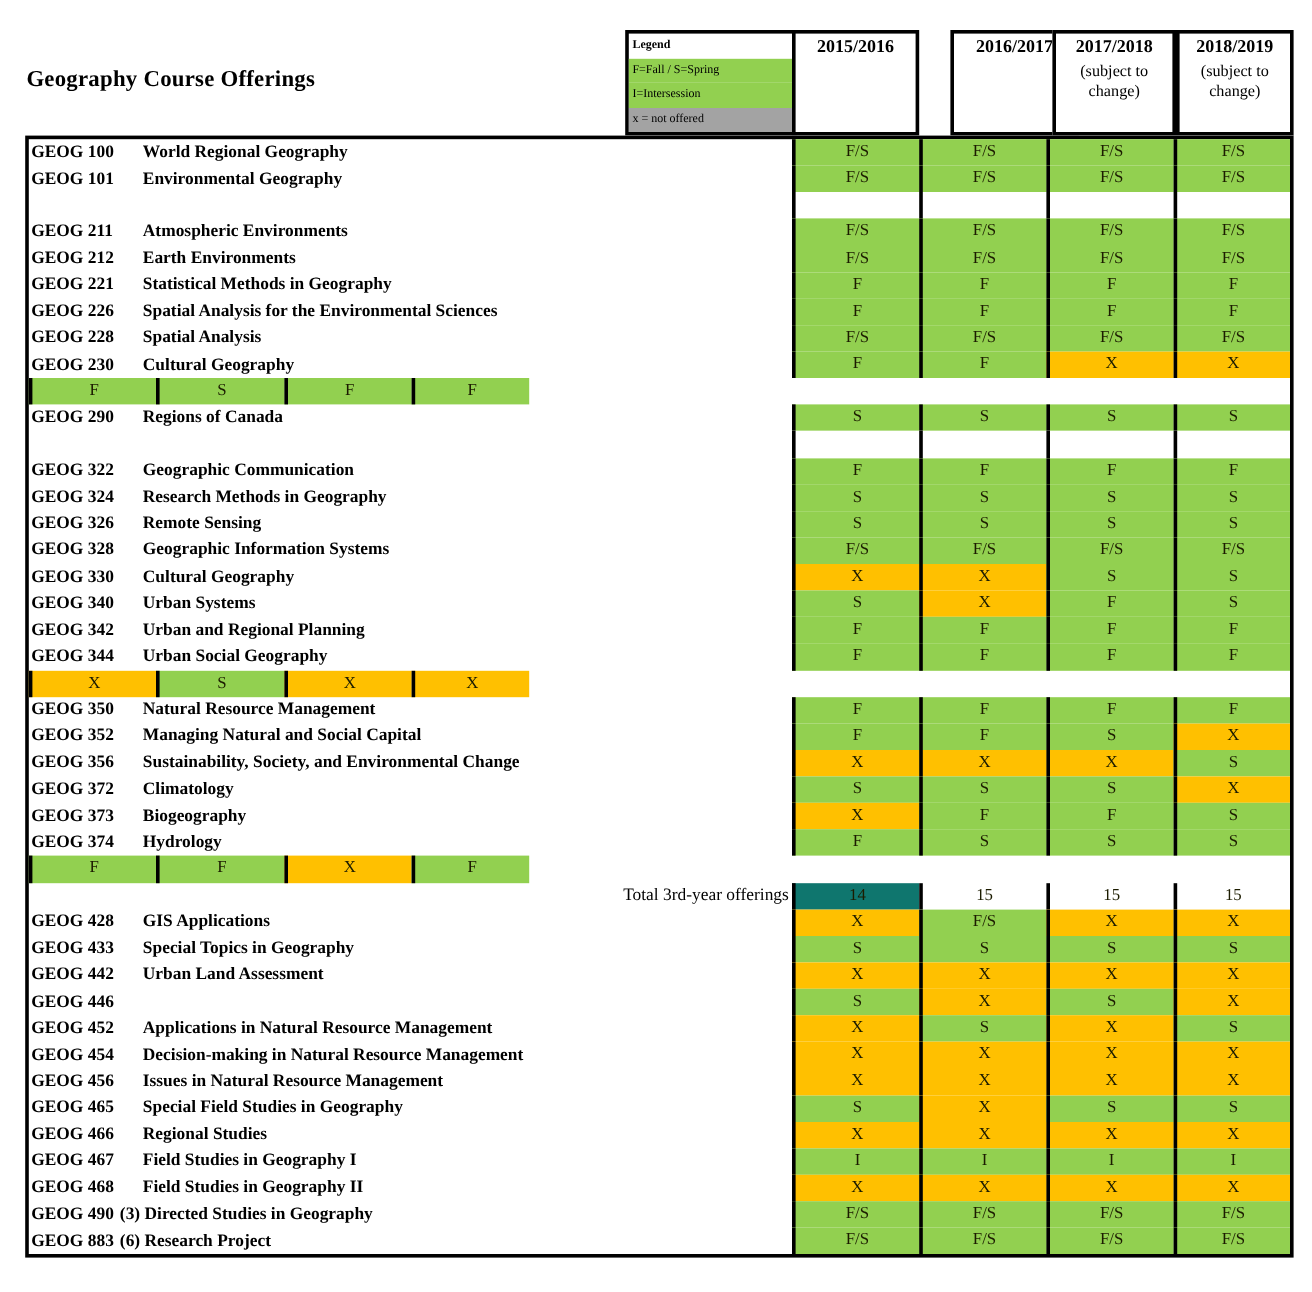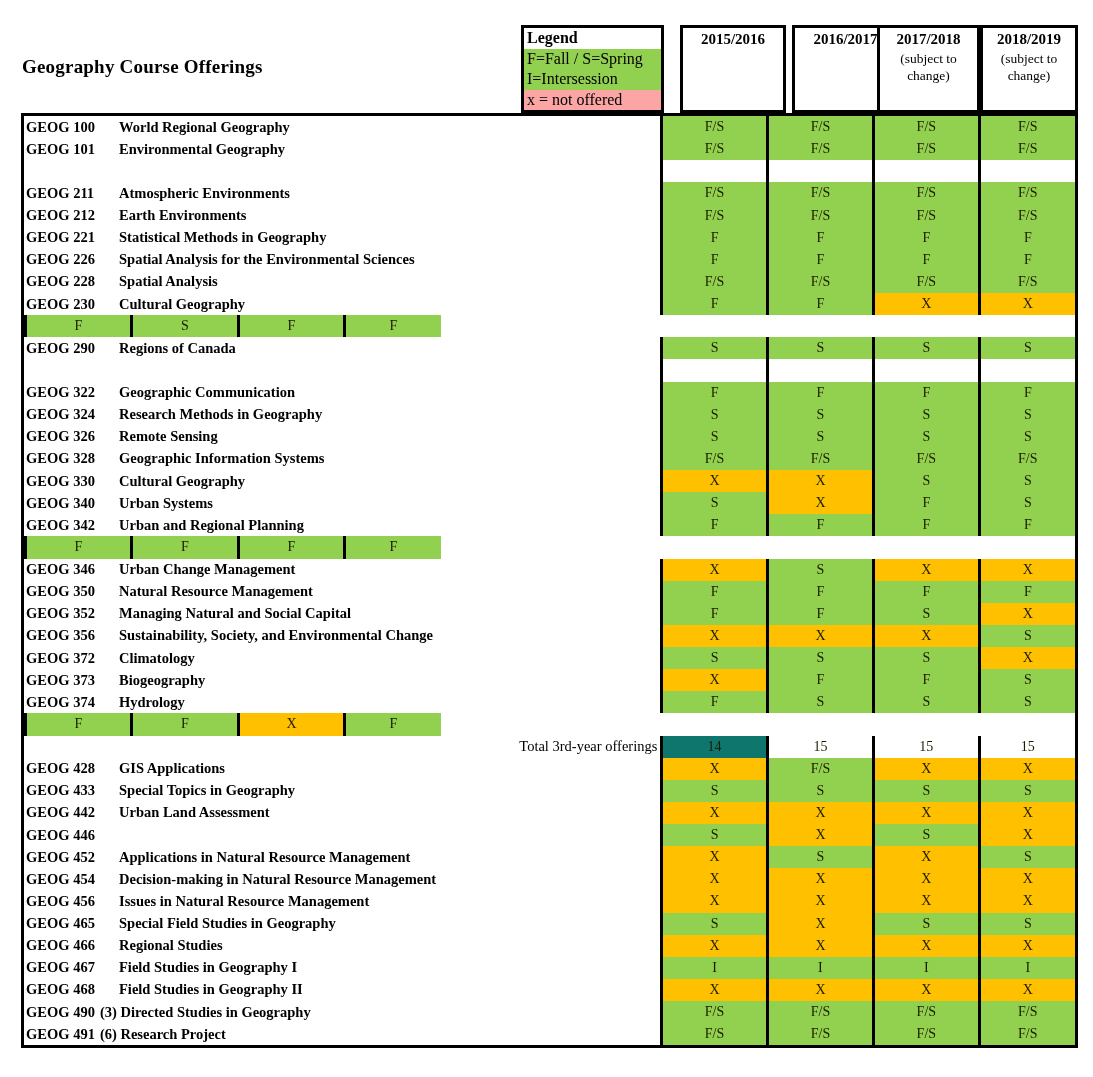--- a/index.html
+++ b/index.html
@@ -11,33 +11,33 @@
   .page-title {
     position:absolute; left:22px; top:56px; margin:0;
     font-size:19px; font-weight:bold; letter-spacing:0.2px;
   }
   
   .legend-box {
     position:absolute; left:521px; top:25px; width:143px; height:88px;
     border:3px solid #000; box-sizing:border-box; background:#fff;
   }
   .legend-row {
-    height:20.5px; line-height:20.5px; font-size:16px;
+    height:20.5px; line-height:20.5px; font-size:10px;
     padding-left:3px; white-space:nowrap; overflow:hidden;
   }
   .legend-row.hdr { font-weight:bold; }
   
   .year-cell {
     position:absolute; top:25px; height:88px;
     border:3px solid #000; box-sizing:border-box; background:#fff;
     text-align:center;
   }
   .year-cell .yr { font-weight:bold; font-size:15px; margin-top:3px; }
   .year-cell .note { font-size:13.5px; line-height:17px; padding:2px 6px 0 6px; }
-  .yc1 { left:680px; width:106px; }
+  .yc1 { left:660px; width:106px; }
   .yc2 { left:792px; width:107px; }
   .yc3 { left:877px; width:103px; }
   .yc4 { left:980px; width:98px;  }
   
   .course-table {
     position:absolute; left:21px; top:113px; width:1057px; height:935px;
     border:3px solid #000; box-sizing:border-box; background:#fff;
     display:flex; flex-direction:column;
   }
   .row { flex:1 1 0; display:flex; min-height:0; }
@@ -60,21 +60,21 @@
 <body>
 
 <div class="page">
 
   <h1 class="page-title">Geography Course Offerings</h1>
 
   <div class="legend-box">
     <div class="legend-row hdr">Legend</div>
     <div class="legend-row" style="background: rgb(146, 208, 80);">F=Fall / S=Spring</div>
     <div class="legend-row" style="background: rgb(146, 208, 80);">I=Intersession</div>
-    <div class="legend-row" style="background: #fca5a5;">x = not offered</div>
+    <div class="legend-row" style="background: #a3a3a3;">x = not offered</div>
   </div>
 
   <div class="year-cell yc1">
     <div class="yr">2015/2016</div>
     <div class="note"></div>
   </div>
   <div class="year-cell yc2">
     <div class="yr">2016/2017</div>
     <div class="note"></div>
   </div>
@@ -262,30 +262,30 @@
         <div class="name-cell">
           <span class="code">GEOG 342</span>
           <span>Urban and Regional Planning</span>
         </div>
         <div class="val-cell vc1" style="background: rgb(146, 208, 80);">F</div>
         <div class="val-cell vc2" style="background: rgb(146, 208, 80);">F</div>
         <div class="val-cell vc3" style="background: rgb(146, 208, 80);">F</div>
         <div class="val-cell vc4" style="background: rgb(146, 208, 80);">F</div>
       </div>
       <div class="row">
-        <div class="val-cell vc1" style="background: rgb(146, 208, 80);">F</div>
-        <div class="val-cell vc2" style="background: rgb(146, 208, 80);">F</div>
-        <div class="val-cell vc3" style="background: rgb(146, 208, 80);">F</div>
-        <div class="val-cell vc4" style="background: rgb(146, 208, 80);">F</div>
-      </div>
-      <div class="row">
-        <div class="name-cell">
-          <span class="code">GEOG 346</span>
-          <span>Urban Change Management</span>
-        </div>
+        <div class="name-cell">
+          <span class="code">GEOG 344</span>
+          <span>Urban Social Geography</span>
+        </div>
+        <div class="val-cell vc1" style="background: rgb(146, 208, 80);">F</div>
+        <div class="val-cell vc2" style="background: rgb(146, 208, 80);">F</div>
+        <div class="val-cell vc3" style="background: rgb(146, 208, 80);">F</div>
+        <div class="val-cell vc4" style="background: rgb(146, 208, 80);">F</div>
+      </div>
+      <div class="row">
         <div class="val-cell vc1" style="background: rgb(255, 192, 0);">X</div>
         <div class="val-cell vc2" style="background: rgb(146, 208, 80);">S</div>
         <div class="val-cell vc3" style="background: rgb(255, 192, 0);">X</div>
         <div class="val-cell vc4" style="background: rgb(255, 192, 0);">X</div>
       </div>
       <div class="row">
         <div class="name-cell">
           <span class="code">GEOG 350</span>
           <span>Natural Resource Management</span>
         </div>
@@ -471,21 +471,21 @@
           <span class="code" style="min-width: 0px; margin-right: 5px;">GEOG 490</span>
           <span>(3) Directed Studies in Geography</span>
         </div>
         <div class="val-cell vc1" style="background: rgb(146, 208, 80);">F/S</div>
         <div class="val-cell vc2" style="background: rgb(146, 208, 80);">F/S</div>
         <div class="val-cell vc3" style="background: rgb(146, 208, 80);">F/S</div>
         <div class="val-cell vc4" style="background: rgb(146, 208, 80);">F/S</div>
       </div>
       <div class="row">
         <div class="name-cell">
-          <span class="code" style="min-width: 0px; margin-right: 5px;">GEOG 491</span>
+          <span class="code" style="min-width: 0px; margin-right: 5px;">GEOG 883</span>
           <span>(6) Research Project</span>
         </div>
         <div class="val-cell vc1" style="background: rgb(146, 208, 80);">F/S</div>
         <div class="val-cell vc2" style="background: rgb(146, 208, 80);">F/S</div>
         <div class="val-cell vc3" style="background: rgb(146, 208, 80);">F/S</div>
         <div class="val-cell vc4" style="background: rgb(146, 208, 80);">F/S</div>
       </div>
     </div>
 
 </div>

